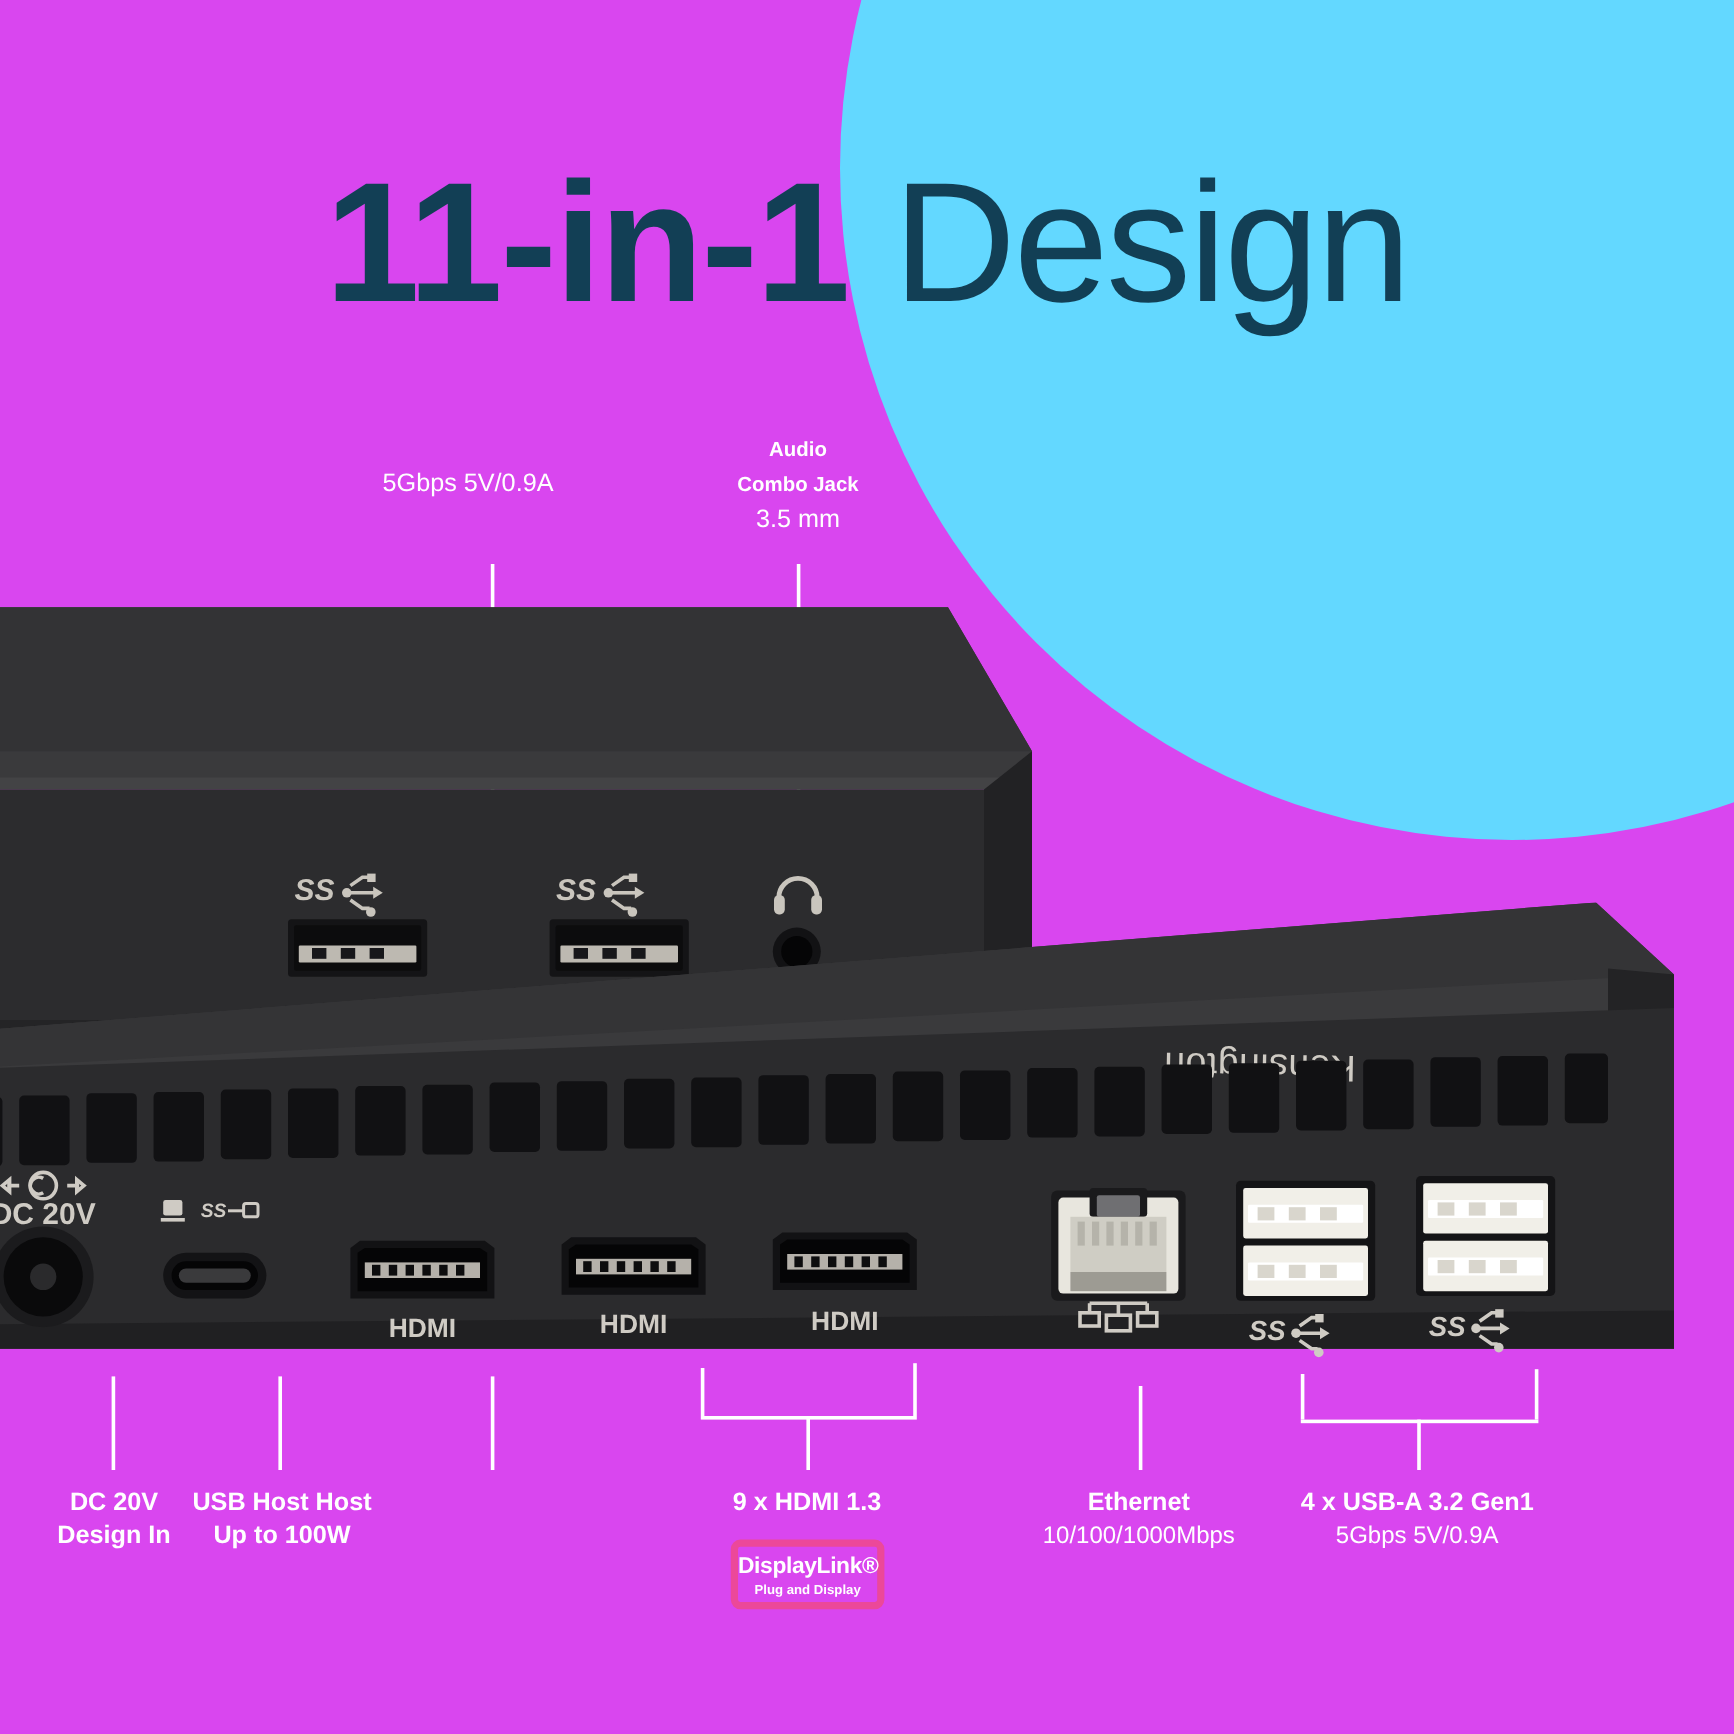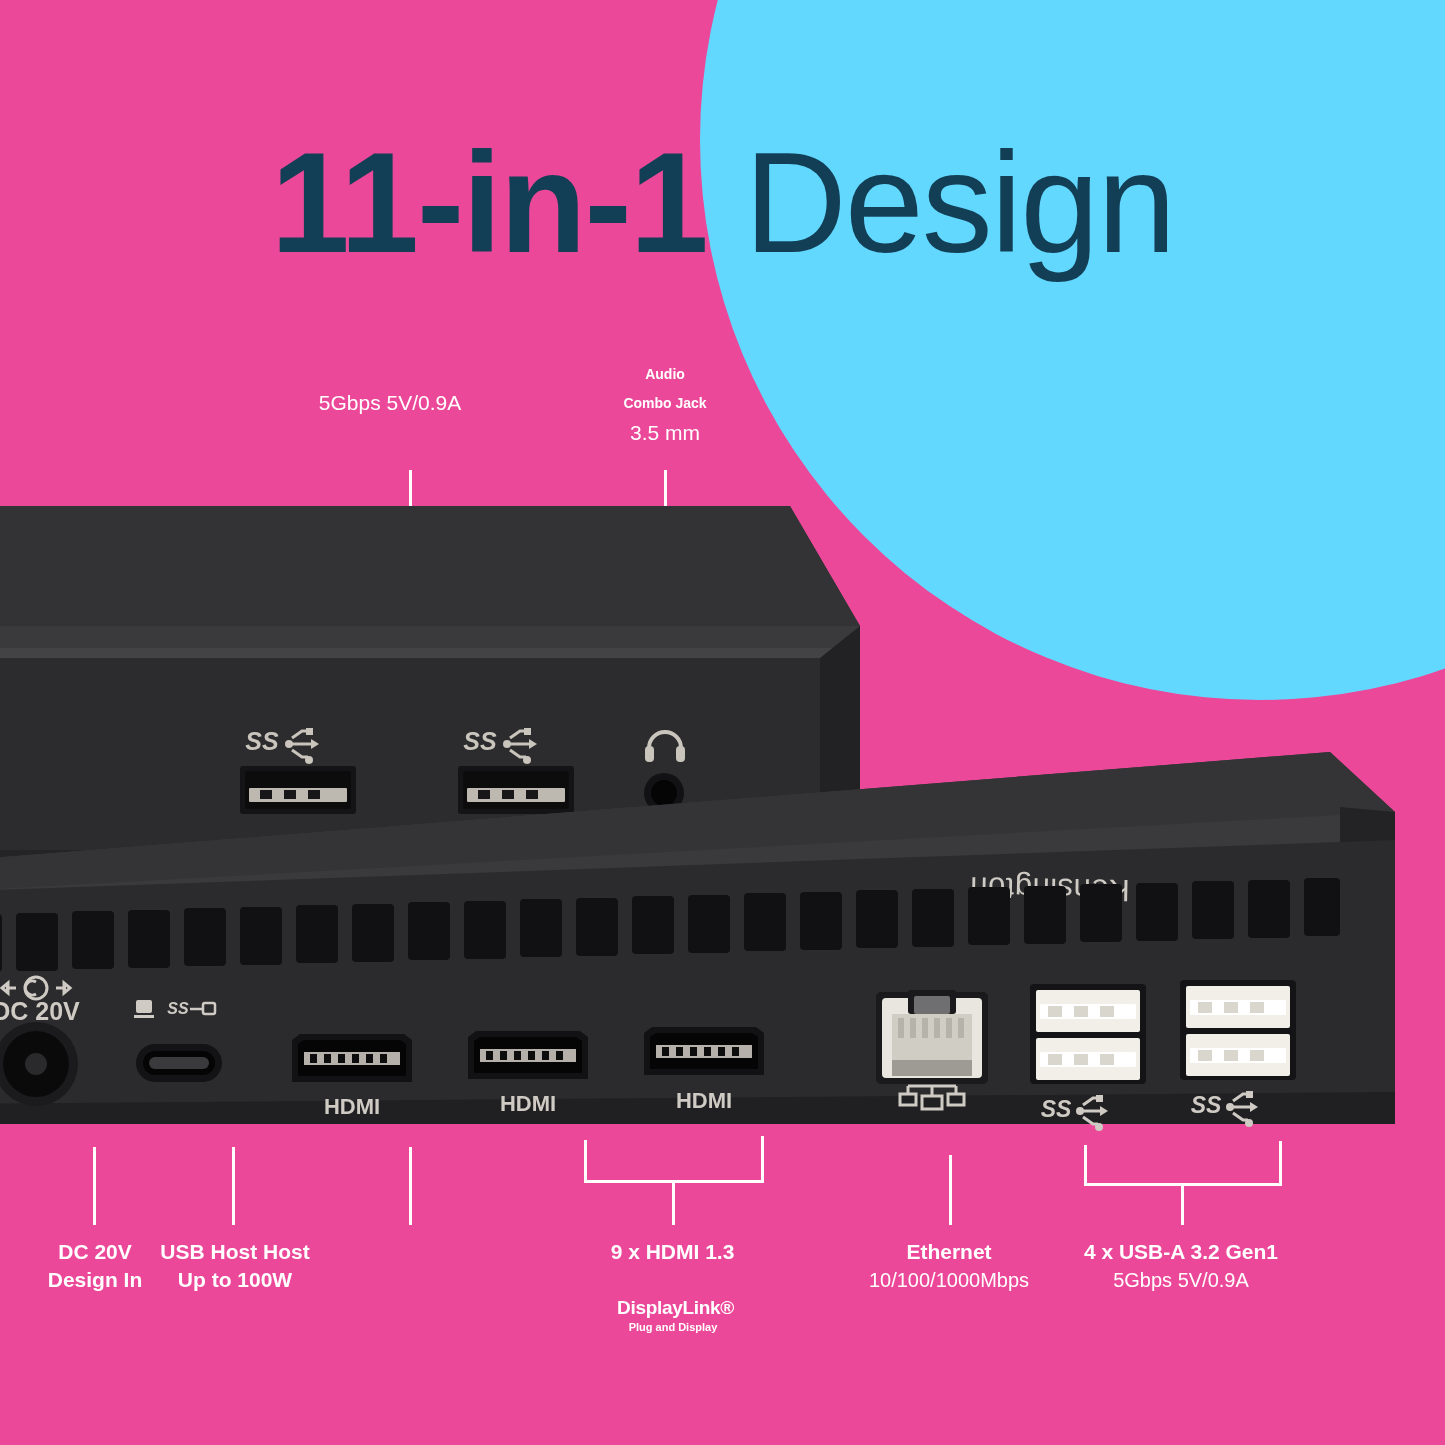--- a/index.html
+++ b/index.html
@@ -3,21 +3,21 @@
 <meta charset="utf-8">
 <style>
   html,body{margin:0;padding:0;}
   body{
     width:1445px;height:1445px;
     font-family:"Liberation Sans", sans-serif;
     background:#2ec7ff;
     overflow:hidden;
     position:relative;
   }
-  #stage{position:absolute;left:0;top:0;width:1445px;height:1445px;overflow:hidden;background:#ec4899;}
+  #stage{position:absolute;left:0;top:0;width:1445px;height:1445px;overflow:hidden;background:#d946ef;}
 
   
   .light-circle{
     position:absolute;
     width:1120px;height:1120px;
     border-radius:50%;
     background:#63d8ff;
     left:700px;top:-420px;
   }
 
@@ -30,21 +30,21 @@
     line-height:150px;
     color:#0f4760;
     letter-spacing:-2px;
     white-space:nowrap;
   }
   .headline .bold{font-weight:bold;color:#123f55;}
   .headline .light{font-weight:normal;color:#123f55;}
 
   
   .toplabel{position:absolute;text-align:center;color:#ffffff;}
-  .toplabel .t1{font-size:14px;font-weight:bold;line-height:29px;}
+  .toplabel .t1{font-size:17px;font-weight:bold;line-height:29px;}
   .toplabel .t2{font-size:21px;font-weight:normal;line-height:29px;}
 
   
   .vline{position:absolute;background:#ffffff;width:3px;}
   .hline{position:absolute;background:#ffffff;height:3px;}
 
   
   .dev-top{
     position:absolute;
     left:-60px;top:498px;
@@ -59,21 +59,21 @@
   
   .botlabel{position:absolute;text-align:center;color:#ffffff;}
   .botlabel .b1{font-size:21px;font-weight:bold;line-height:28px;}
   .botlabel .b2{font-size:20px;font-weight:normal;line-height:28px;}
   .botlabel .b3{font-size:16px;font-weight:normal;line-height:24px;}
 
   
   .dl-badge{
     position:absolute;
     width:128px;height:58px;
-    border:8px solid #ec4899;
+    border:6px solid #ec4899;
     border-radius:8px;
     text-align:center;
     color:#ffffff;
     box-sizing:border-box;
     padding-top:6px;
   }
   .dl-badge .dl1{font-size:19px;font-weight:bold;line-height:22px;letter-spacing:-0.3px;}
   .dl-badge .dl2{font-size:11px;font-weight:bold;line-height:16px;}
 </style>
 </head>

